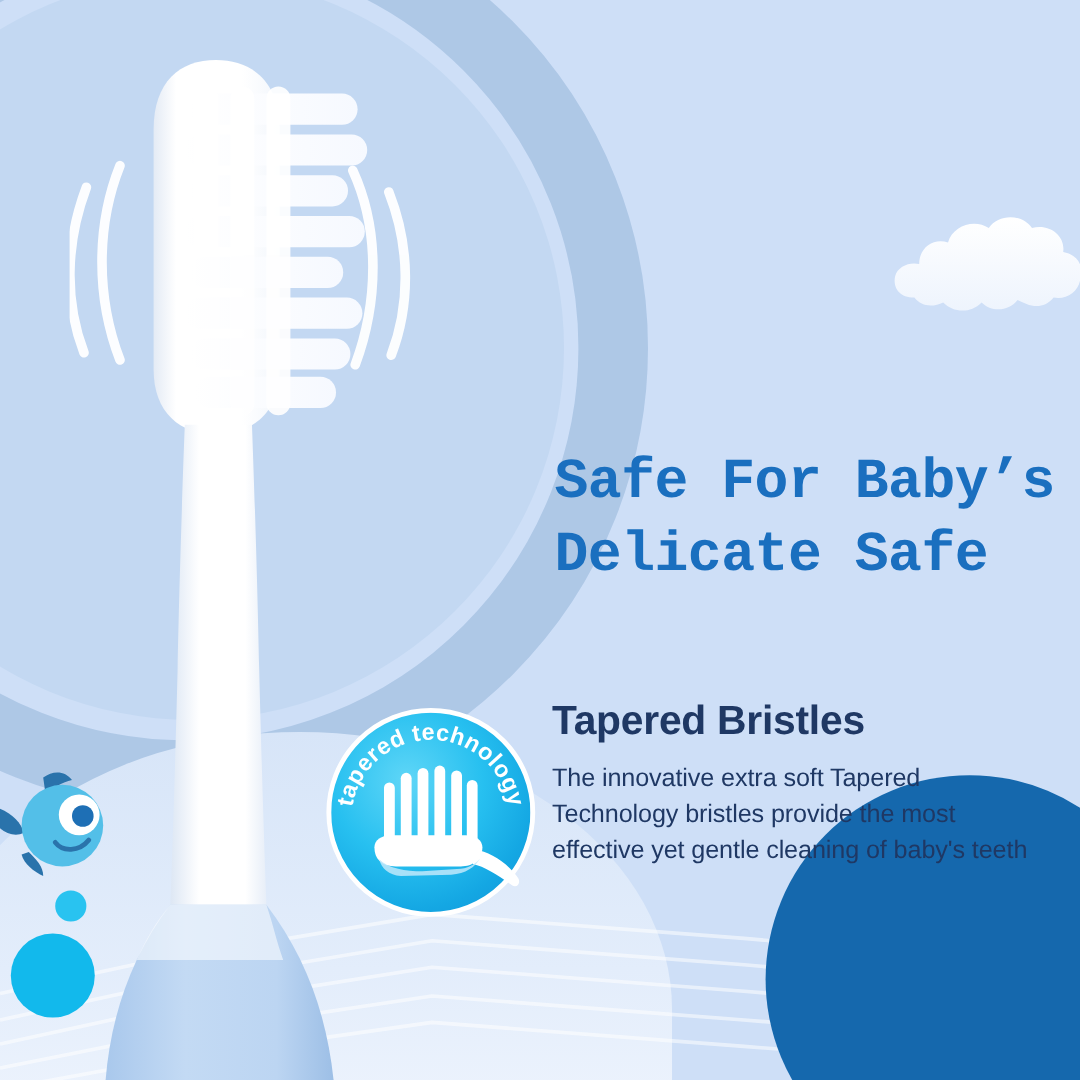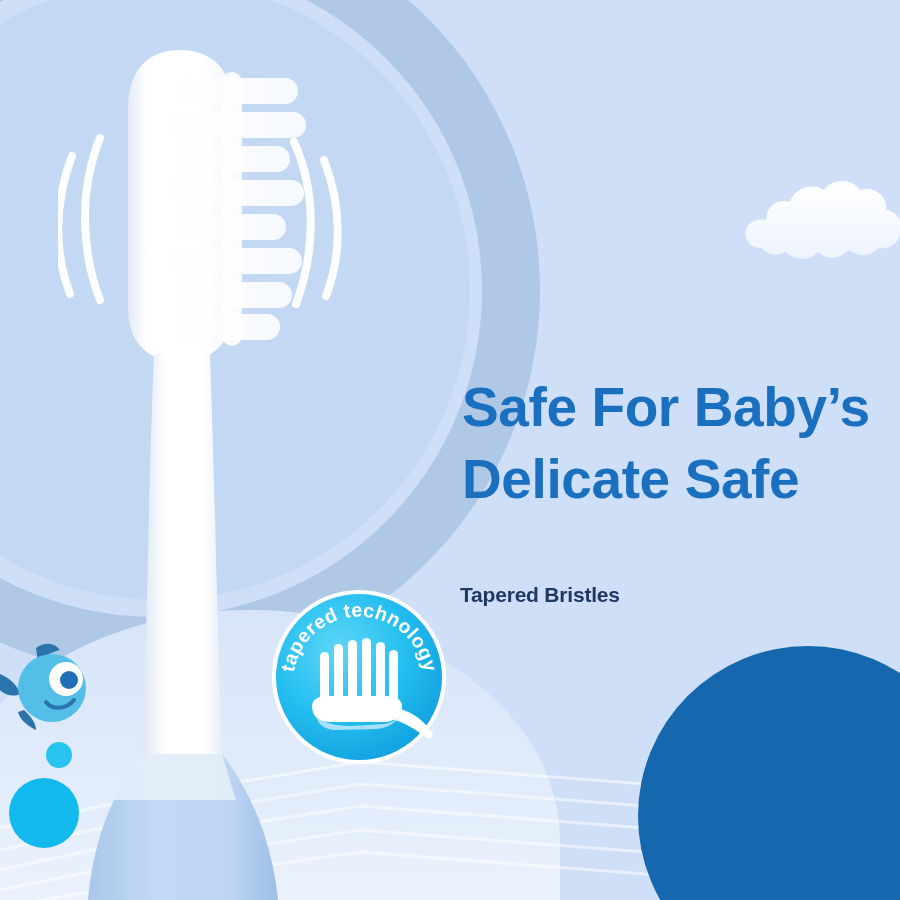--- a/index.html
+++ b/index.html
@@ -70,35 +70,36 @@
 
   
   .brush{position:absolute;left:58px;top:38px;width:330px;height:862px;}
 
   
   .headline{
     position:absolute;
     left:462px;top:372px;
     width:420px;
     color:#1a6fbf;
-    font-size:55px;
+    font-size:47px;
     font-weight:700;
     line-height:1.30;
     letter-spacing:-.4px;
+    font-family:Liberation Mono, monospace;
   }
 
   
   .feature{
     position:absolute;
     left:460px;top:583px;
     width:400px;
   }
   .feature-title{
     color:#1f3864;
-    font-size:21px;
+    font-size:34px;
     font-weight:700;
     line-height:1.1;
     letter-spacing:-.2px;
     margin:0 0 14px 0;
   }
   .feature-body{
     color:#1f3864;
     font-size:21px;
     font-weight:400;
     line-height:1.42;
@@ -232,20 +233,21 @@
   <div class="bubble-sm"></div>
   <div class="bubble-lg"></div>
 
   <div class="headline">
     <div>Safe For Baby’s</div>
     <div>Delicate Safe</div>
   </div>
 
   <div class="feature">
     <h2 class="feature-title">Tapered Bristles</h2>
+    <p class="feature-body">The innovative extra soft Tapered Technology bristles provide the most effective yet gentle cleaning of baby's teeth</p>
   </div>
 
   <div class="badge">
     <div class="badge-disc"></div>
     <svg viewBox="0 0 174 174">
       <defs>
         <path id="arcpath" d="M 22,104 A 66,66 0 1 1 152,104"></path>
       </defs>
       <text class="badge-text">
         <textPath href="#arcpath" startOffset="50%" text-anchor="middle">tapered technology</textPath>

